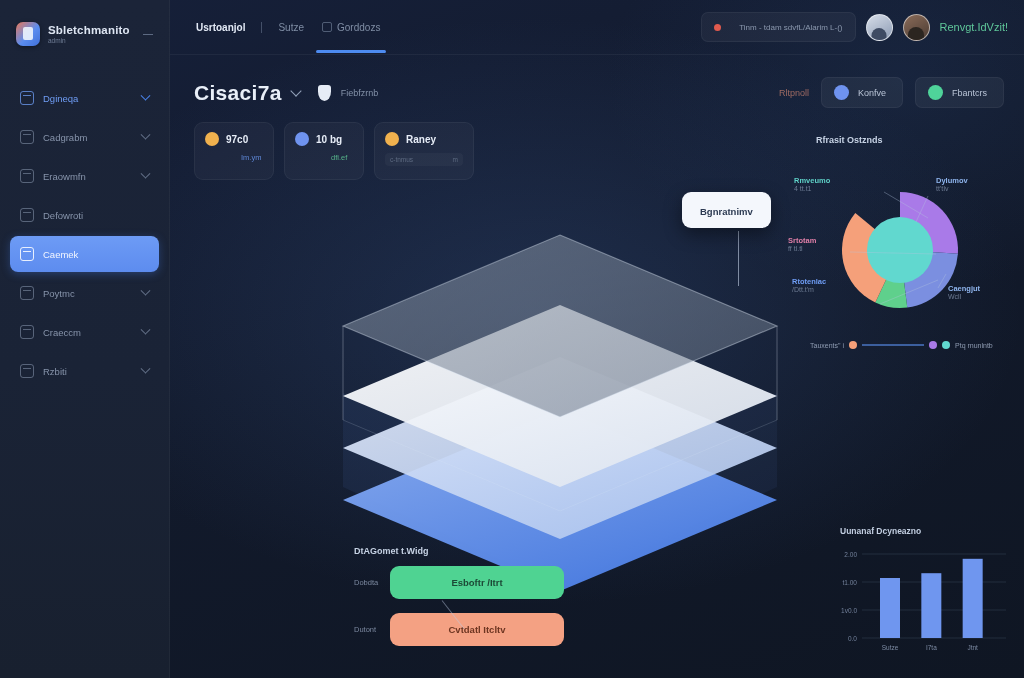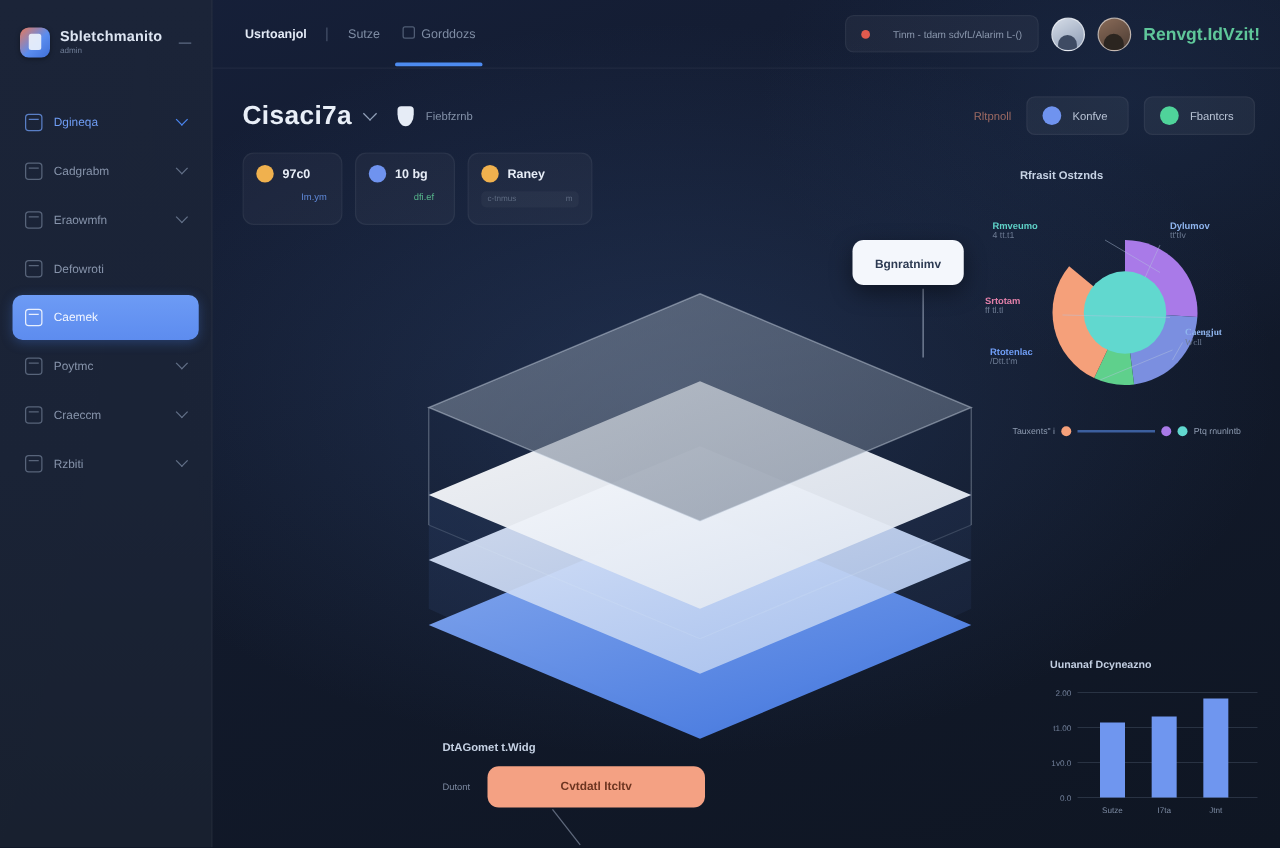--- a/index.html
+++ b/index.html
@@ -126,21 +126,21 @@
     content: ""; position: absolute; left: 50%; top: 55%;
     width: 15px; height: 15px; border-radius: 50% 50% 0 0;
     background: #3e4b63; transform: translate(-50%,0);
   }
   .avatar.a2 { background: linear-gradient(150deg, #8a6b58 0%, #4a3b33 100%); }
   .avatar.a2::after {
     content: ""; position: absolute; left: 50%; top: 50%;
     width: 16px; height: 16px; border-radius: 50% 50% 0 0;
     background: #2b2520; transform: translate(-50%,0);
   }
-  .user-txt { font-size: 14px; color: #5fc79a; filter: blur(.5px); white-space: nowrap; font-weight: bold; }
+  .user-txt { font-size: 11px; color: #5fc79a; filter: blur(.5px); white-space: nowrap; }
 
   
   .titlerow {
     display: flex; align-items: center; gap: 10px;
     padding: 22px 20px 0 24px; position: relative; z-index: 6;
   }
   .page-title {
     font-size: 21px; font-weight: bold; color: #e9eff8;
     letter-spacing: .3px; filter: blur(.35px);
   }
@@ -443,21 +443,21 @@
             <span class="v">ff tl.tl</span>
           </div>
           <div class="dlabel" style="left: 4px; top: 115px;">
             <span class="t" style="color:#6f9df5">Rtotenlac</span>
             <span class="v">/Dtt.t'm</span>
           </div>
           <div class="dlabel" style="left: 148px; top: 14px;">
             <span class="t" style="color:#8fb5ee">Dylumov</span>
             <span class="v">tt'tIv</span>
           </div>
-          <div class="dlabel" style="left: 160px; top: 99px; font-family: Liberation Serif, serif;">
+          <div class="dlabel" style="left: 160px; top: 122px;">
             <span class="t" style="color:#8fb5ee">Caengjut</span>
             <span class="v">Wcll</span>
           </div>
         </div>
       <div class="legend">
         <span class="lt">Tauxents" i</span>
         <span class="ld" id="lg0" style="background: rgb(245, 160, 122);"></span>
         <span class="lline"></span>
         <span class="ld" id="lg1" style="background: rgb(169, 122, 232);"></span>
         <span class="ld" id="lg2" style="background: rgb(97, 216, 207);"></span>
@@ -484,20 +484,26 @@
             <rect x="134.66666666666669" y="12.799999999999997" width="20" height="79.2" fill="#6f96ef"></rect>
             <text x="144.66666666666669" y="104" text-anchor="middle" class="xtick">Jtnt</text>
           </svg>
       </div>
     </div>
 
     <div class="status-block">
       <div class="status-title">DtAGomet t.Widg</div>
       <div id="status-rows">
           <div class="status-row">
+            <span class="status-key">Dobdta</span>
+            <div class="status-pill" style="background:#4fd392;color:#1c4a36">
+              <span>Esboftr  /Itrt</span>
+            </div>
+          </div>
+          <div class="status-row">
             <span class="status-key">Dutont</span>
             <div class="status-pill" style="background:#f4a183;color:#6d3521">
               <span>Cvtdatl    Itcltv</span>
             </div>
           </div>
         </div>
       <div class="status-link"></div>
     </div>
 
   </section>

